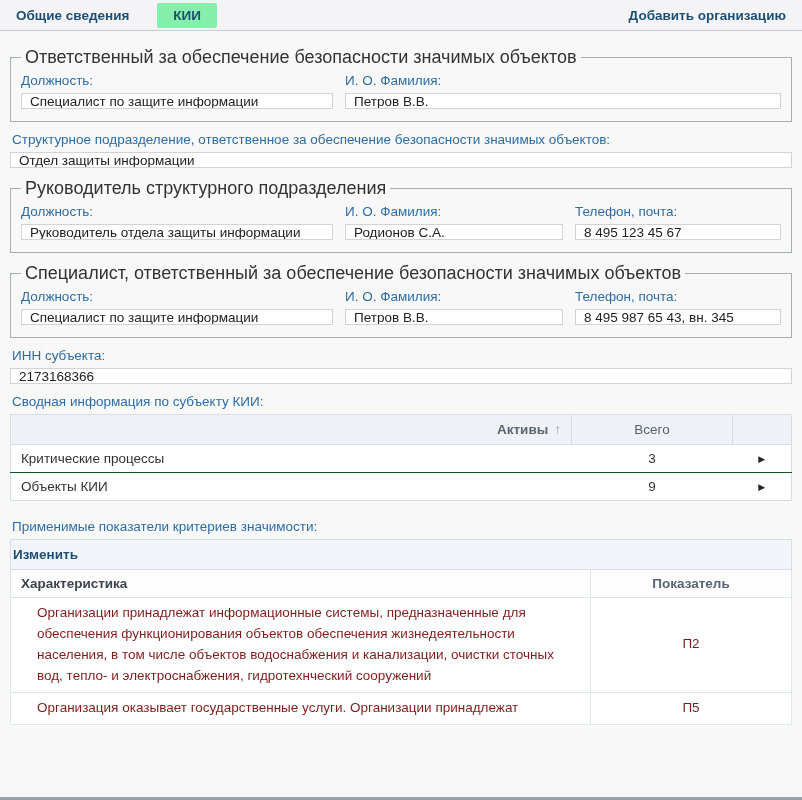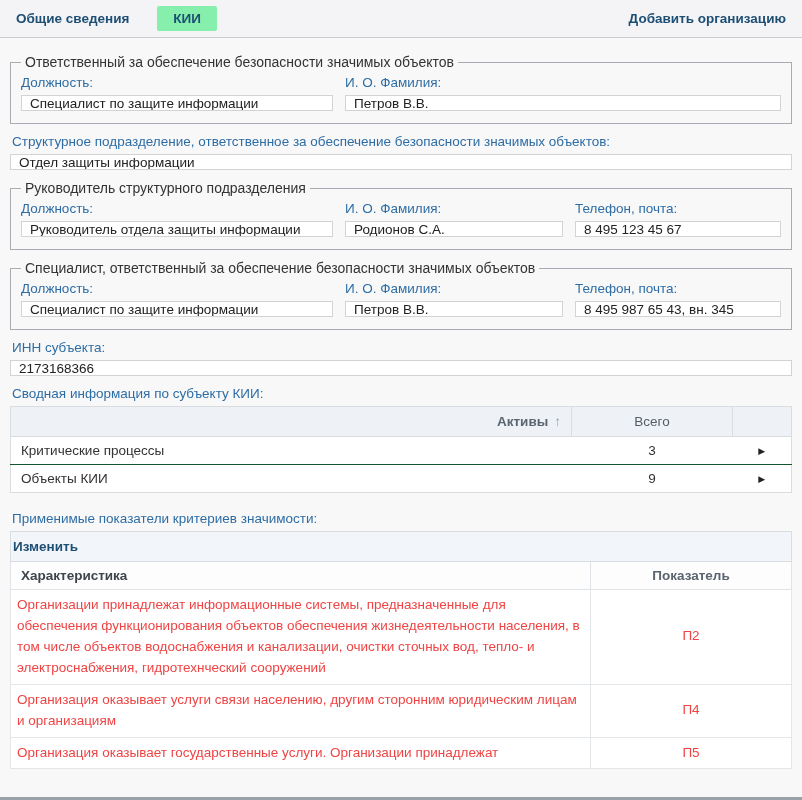--- a/index.html
+++ b/index.html
@@ -3,31 +3,31 @@
 <meta charset="utf-8">
 <style>
   html,body{margin:0;padding:0;}
   body{
     width:802px;height:800px;overflow:hidden;position:relative;
     background:#f8f8f9;color:#333;
     font-family:"Liberation Sans", sans-serif;font-size:13.5px;
   }
   
   .tabbar{
-    height:38px;display:flex;align-items:center;
+    height:31px;display:flex;align-items:center;
     background:#f4f4f6;border-bottom:1px solid #c9ccd1;
     padding:0 16px;box-sizing:border-box;
   }
   .tab{font-weight:bold;color:#1d4e74;text-decoration:none;cursor:pointer;white-space:nowrap;}
   .tab.active{background:#86efac;padding:5px 16px;border-radius:2px;margin-left:28px;}
   .add-link{margin-left:auto;font-weight:bold;color:#1d4e74;text-decoration:none;cursor:pointer;}
   
   .content{padding:10px 10px 0;box-sizing:border-box;}
   fieldset{border:1px solid #a9abb3;margin:6px 0 0;padding:1px 10px 12px;}
-  legend{font-size:14px;color:#333;padding:0 4px;}
+  legend{font-size:18px;color:#333;padding:0 4px;}
   .fields{display:flex;gap:12px;}
   .field label{display:block;color:#2e6da4;margin:4px 0 5px;}
   input[type="text"]{
     height:16px;border:1px solid #d2d3d6;background:#fff;padding:0 8px;
     font:inherit;color:#222;width:100%;box-sizing:border-box;
   }
   .f-pos{width:312px;flex:none;}
   .f-name{flex:1;}
   .f-name-fixed{width:218px;flex:none;}
   .f-phone{flex:1;}
@@ -45,21 +45,21 @@
   .summary td.center{text-align:center;}
   .summary td.arrow{text-align:center;font-size:9px;color:#222;cursor:pointer;}
   .sort{color:#93a5b5;margin-left:6px;font-weight:bold;}
   
   .criteria{border:1px solid #d9dde2;}
   .criteria .edit-cell{background:#f2f6fa;border:1px solid #d9dde2;padding:7px 2px;text-align:left;}
   .criteria .edit-cell a{color:#1d4e74;font-weight:bold;text-decoration:none;cursor:pointer;}
   .criteria th{background:#fdfdfe;border:1px solid #e0e3e7;padding:6px 10px;}
   .criteria th.col-char{text-align:left;color:#3d444b;margin-left:20px;}
   .criteria th.col-ind{width:180px;text-align:center;color:#5a6570;}
-  .criteria td{border:1px solid #e4e7ea;padding:5px 6px;line-height:1.55;color:#ef4444;}
+  .criteria td{border:1px solid #e4e7ea;padding:5px 26px;line-height:1.55;color:#7f1d1d;}
   .criteria td.ind{text-align:center;}
   .bottom-line{position:absolute;left:0;right:0;bottom:0;height:3px;background:#9ba1a8;}
 </style>
 </head>
 <body>
 
 <div class="tabbar">
   <a class="tab">Общие сведения</a>
   <a class="tab active">КИИ</a>
   <a class="add-link">Добавить организацию</a>
@@ -160,24 +160,20 @@
         <th class="col-char">Характеристика</th>
         <th class="col-ind">Показатель</th>
       </tr>
     </thead>
     <tbody>
       <tr>
         <td>Организации принадлежат информационные системы, предназначенные для обеспечения функционирования объектов обеспечения жизнедеятельности населения, в том числе объектов водоснабжения и канализации, очистки сточных вод, тепло- и электроснабжения, гидротехнческий сооружений</td>
         <td class="ind">П2</td>
       </tr>
       <tr>
-        <td>Организация оказывает услуги связи населению, другим сторонним юридическим лицам и организациям</td>
-        <td class="ind">П4</td>
-      </tr>
-      <tr>
         <td>Организация оказывает государственные услуги. Организации принадлежат</td>
         <td class="ind">П5</td>
       </tr>
     </tbody>
   </table>
 
 </div>
 
 <div class="bottom-line"></div>
 

